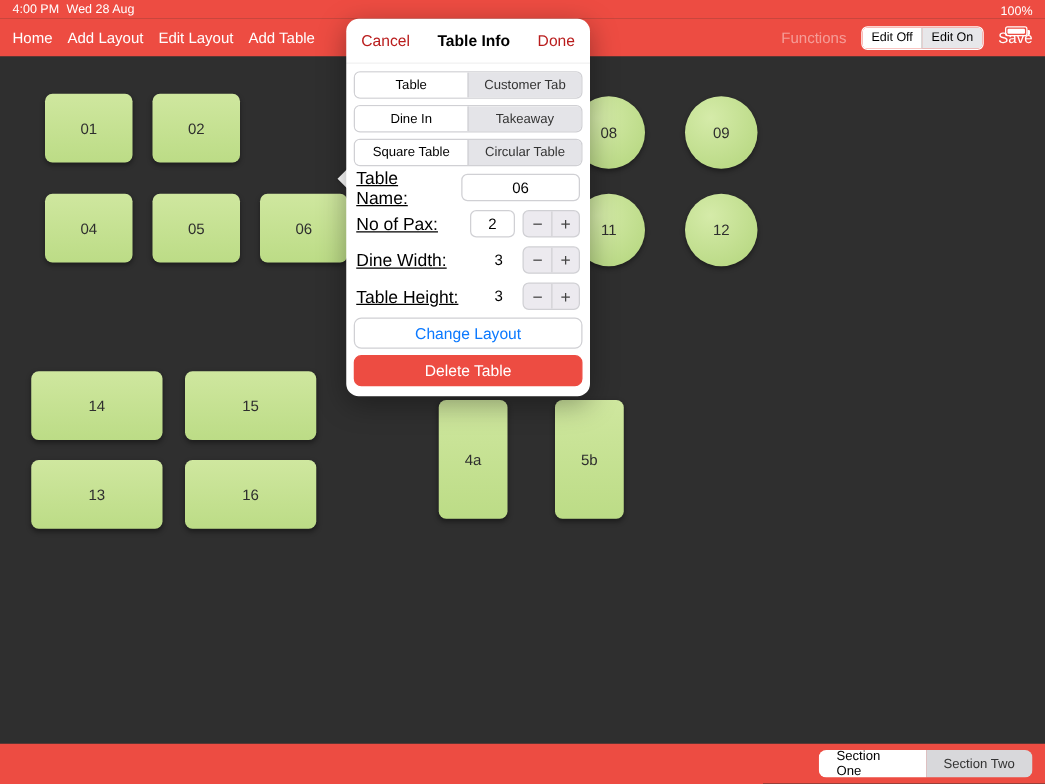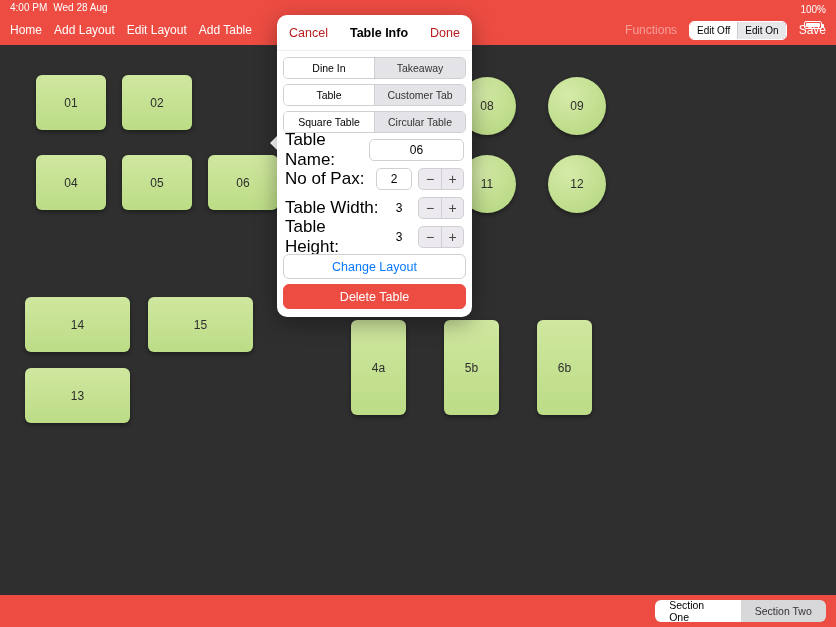--- a/index.html
+++ b/index.html
@@ -36,21 +36,21 @@
   .pop-head { display:flex; justify-content:space-between; align-items:center; height:36px; padding:0 12px; font-size:12.5px; border-bottom:1px solid rgba(0,0,0,.06);}
   .pop-head .cancel,.pop-head .done{ color:#b91c1c; cursor:pointer;}
   .pop-head .ttl{ font-weight:600; color:#000; }
   .pop-body { padding:6px 6px 8px 6px; display:flex; flex-direction:column; gap:5px;}
   .seg { display:flex; border:1px solid #d0d0d4; border-radius:5px; overflow:hidden; height:22px;}
   .seg div{ flex:1; font-size:10.5px; display:flex; align-items:center; justify-content:center; cursor:pointer; color:#000;}
   .seg .sel{ background:#fff;}
   .seg .unsel{ background:#e4e4e8; color:#333;}
   .seg div + div { border-left:1px solid #d0d0d4;}
   .row { display:flex; align-items:center; height:24px; padding:0 2px; gap:6px;}
-  .row .lbl { font-size:17px; flex:1; color:#000;}
+  .row .lbl { font-size:14px; flex:1; color:#000;text-decoration:underline;}
   .row .val-input{ width:58px; height:22px; border:1px solid #d0d0d4; border-radius:5px; font-size:12px; text-align:center; background:#fff;}
   .row .val-txt{ width:26px; text-align:center; font-size:12px;}
   .stepper{ display:flex; border:1px solid #d0d0d4; border-radius:5px; overflow:hidden; height:22px; background:#eceaef;}
   .stepper div{ width:22px; display:flex; align-items:center; justify-content:center; font-size:14px; color:#444; cursor:pointer;}
   .stepper div + div{ border-left:1px solid #d0d0d4;}
   .btn{ height:25px; border-radius:6px; border:1px solid #d0d0d4; display:flex; align-items:center; justify-content:center; font-size:12.5px; cursor:pointer;}
   .btn.change{ color:#0b79ff; background:#fff;}
   .btn.delete{ color:#fff; background:#ed4c42; border-color:#ed4c42;}
 
   
@@ -105,59 +105,59 @@
     <div class="tbl circle" style="left: 458px; top: 32px; width: 58px; height: 58px;">08</div>
     <div class="tbl circle" style="left: 548px; top: 32px; width: 58px; height: 58px;">09</div>
     <div class="tbl" style="left: 36px; top: 110px; width: 70px; height: 55px;">04</div>
     <div class="tbl" style="left: 122px; top: 110px; width: 70px; height: 55px;">05</div>
     <div class="tbl" style="left: 208px; top: 110px; width: 70px; height: 55px;">06</div>
     <div class="tbl circle" style="left: 458px; top: 110px; width: 58px; height: 58px;">11</div>
     <div class="tbl circle" style="left: 548px; top: 110px; width: 58px; height: 58px;">12</div>
     <div class="tbl" style="left: 25px; top: 252px; width: 105px; height: 55px;">14</div>
     <div class="tbl" style="left: 148px; top: 252px; width: 105px; height: 55px;">15</div>
     <div class="tbl" style="left: 25px; top: 323px; width: 105px; height: 55px;">13</div>
+    <div class="tbl" style="left: 148px; top: 323px; width: 105px; height: 55px;">16</div>
     <div class="tbl" style="left: 351px; top: 275px; width: 55px; height: 95px;">4a</div>
     <div class="tbl" style="left: 444px; top: 275px; width: 55px; height: 95px;">5b</div>
-    <div class="tbl" style="left: 537px; top: 275px; width: 55px; height: 95px;">6b</div>
   </div>
 
 <div class="callout-arrow"></div>
 <div class="popover">
   <div class="pop-head">
     <span class="cancel">Cancel</span>
     <span class="ttl">Table Info</span>
     <span class="done">Done</span>
   </div>
   <div class="pop-body">
     <div class="seg">
+      <div class="sel">Table</div>
+      <div class="unsel">Customer Tab</div>
+    </div>
+    <div class="seg">
       <div class="sel">Dine In</div>
       <div class="unsel">Takeaway</div>
-    </div>
-    <div class="seg">
-      <div class="sel">Table</div>
-      <div class="unsel">Customer Tab</div>
     </div>
     <div class="seg">
       <div class="sel">Square Table</div>
       <div class="unsel">Circular Table</div>
     </div>
     <div class="row">
       <span class="lbl">Table Name:</span>
       <input class="val-input" style="width: 95px;" value="06">
     </div>
     <div class="row">
       <span class="lbl">No of Pax:</span>
       <input class="val-input" style="width: 36px;" value="2">
       <div class="stepper">
         <div>−</div>
         <div>+</div>
       </div>
     </div>
     <div class="row">
-      <span class="lbl">Table Width:</span>
+      <span class="lbl">Dine Width:</span>
       <span class="val-txt">3</span>
       <div class="stepper">
         <div>−</div>
         <div>+</div>
       </div>
     </div>
     <div class="row">
       <span class="lbl">Table Height:</span>
       <span class="val-txt">3</span>
       <div class="stepper">

